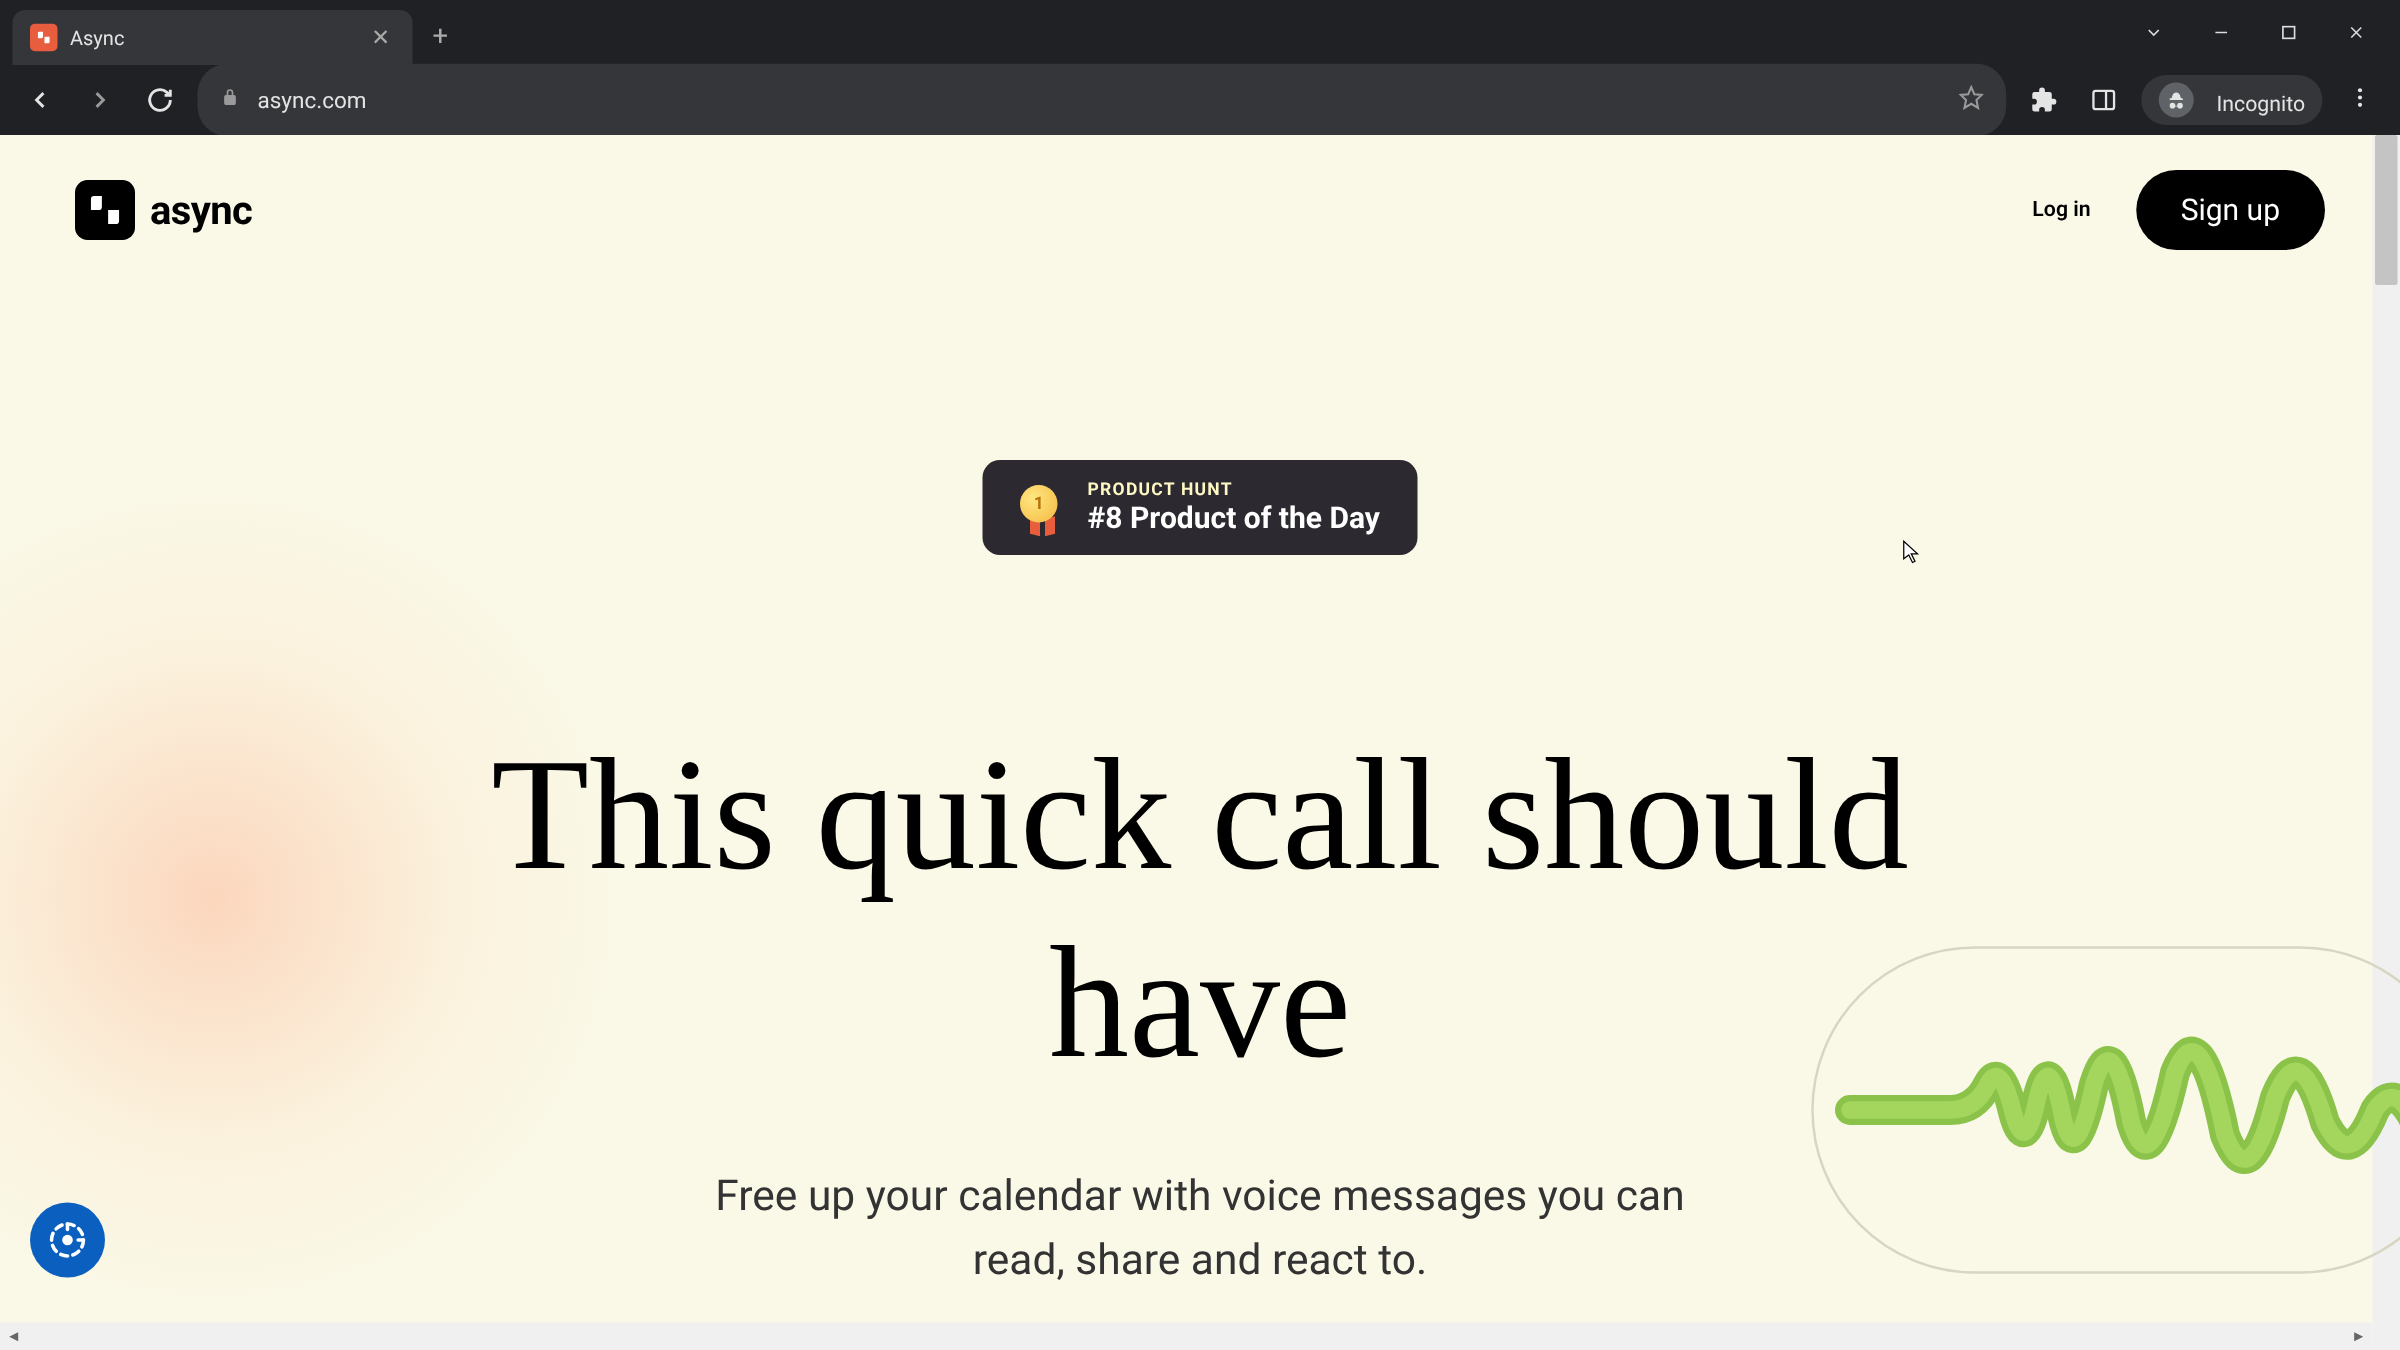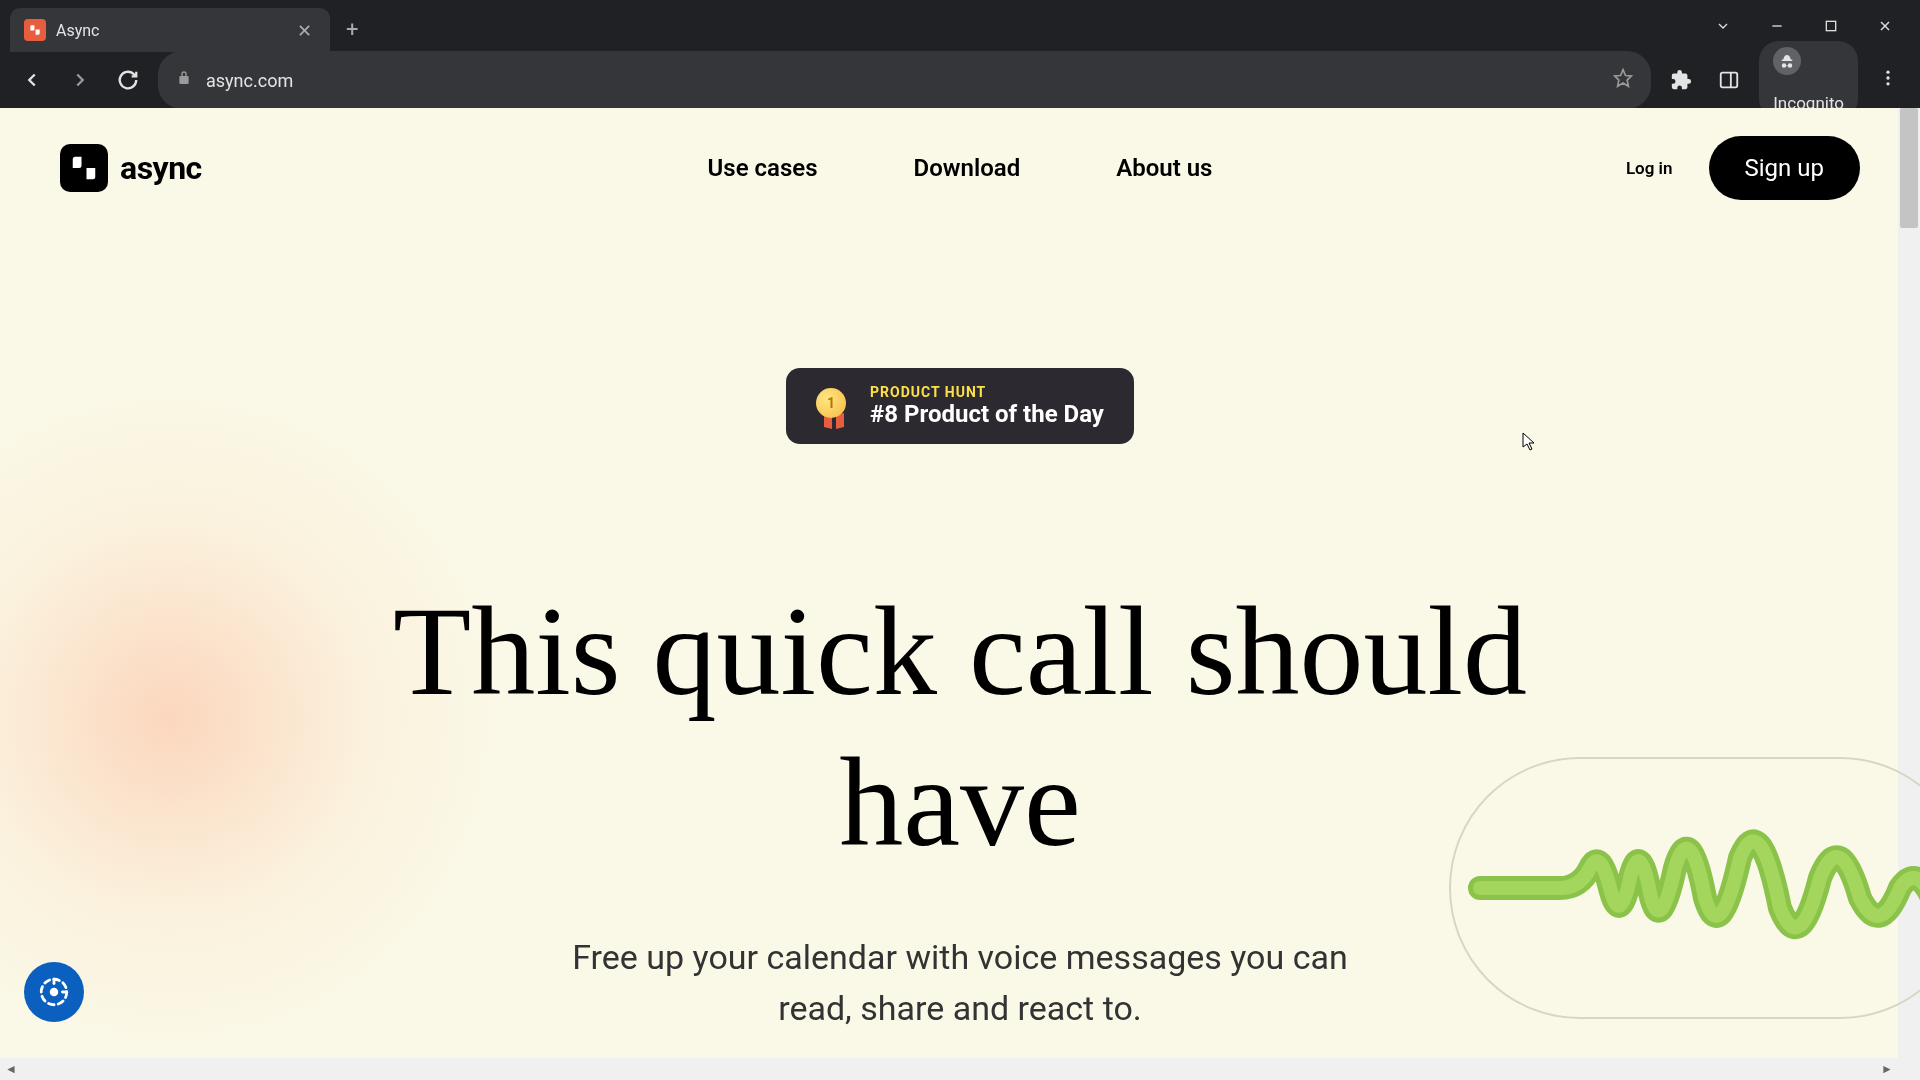--- a/index.html
+++ b/index.html
@@ -109,26 +109,25 @@
   height: 36px;
   display: flex;
   align-items: center;
   justify-content: center;
   color: #e4e4e4;
   cursor: pointer;
 }
 .tool-btn svg { width: 22px; height: 22px; }
 .incognito {
   display: flex;
-  align-items: flex-start;
+  align-items: flex-end;
   gap: 18px;
   background: #35363a;
   padding: 6px 14px;
   border-radius: 20px;
-  flex-direction: column;
 }
 .incognito-icon {
   width: 28px;
   height: 28px;
   background: #5f6367;
   border-radius: 50%;
   display: flex;
   align-items: center;
   justify-content: center;
 }
@@ -245,21 +244,21 @@
   content: '';
   position: absolute;
   width: 8px;
   height: 14px;
   background: #e85d3d;
   bottom: 0;
 }
 .medal-ribbon::before { left: 0; transform: skewY(15deg); }
 .medal-ribbon::after { right: 0; transform: skewY(-15deg); }
 .ph-text { text-align: left; }
-.ph-top { color: #fde047; font-size: 14px; font-weight: 700; letter-spacing: 1px; }
+.ph-top { color: #fef9c3; font-size: 14px; font-weight: 700; letter-spacing: 1px; }
 .ph-bottom { color: #fff; font-size: 24px; font-weight: 700; }
 
 .hero-title {
   font-family: Georgia, 'Times New Roman', serif;
   font-size: 128px;
   line-height: 1.18;
   font-weight: 400;
   max-width: 1300px;
   margin: 12px auto;
   position: relative;
@@ -446,25 +445,20 @@
 
   <div class="navbar">
     <div class="logo">
       <div class="logo-mark">
         <svg viewBox="0 0 24 24">
             <path d="M3 5 Q3 3 5 3 L10 3 L10 10 Q10 12 8 12 L3 12 Z M14 12 L21 12 L21 19 Q21 21 19 21 L14 21 Z" fill="#fff"></path>
           </svg>
       </div>
       <span class="logo-text">async</span>
     </div>
-    <div class="nav-links">
-      <span class="nav-link">Use cases</span>
-      <span class="nav-link">Download</span>
-      <span class="nav-link">About us</span>
-    </div>
     <div class="auth">
       <span class="login">Log in</span>
       <span class="signup">Sign up</span>
     </div>
   </div>
 
   <div class="hero">
     <div class="ph-badge">
       <div class="medal">
         <div class="medal-circle">1</div>

